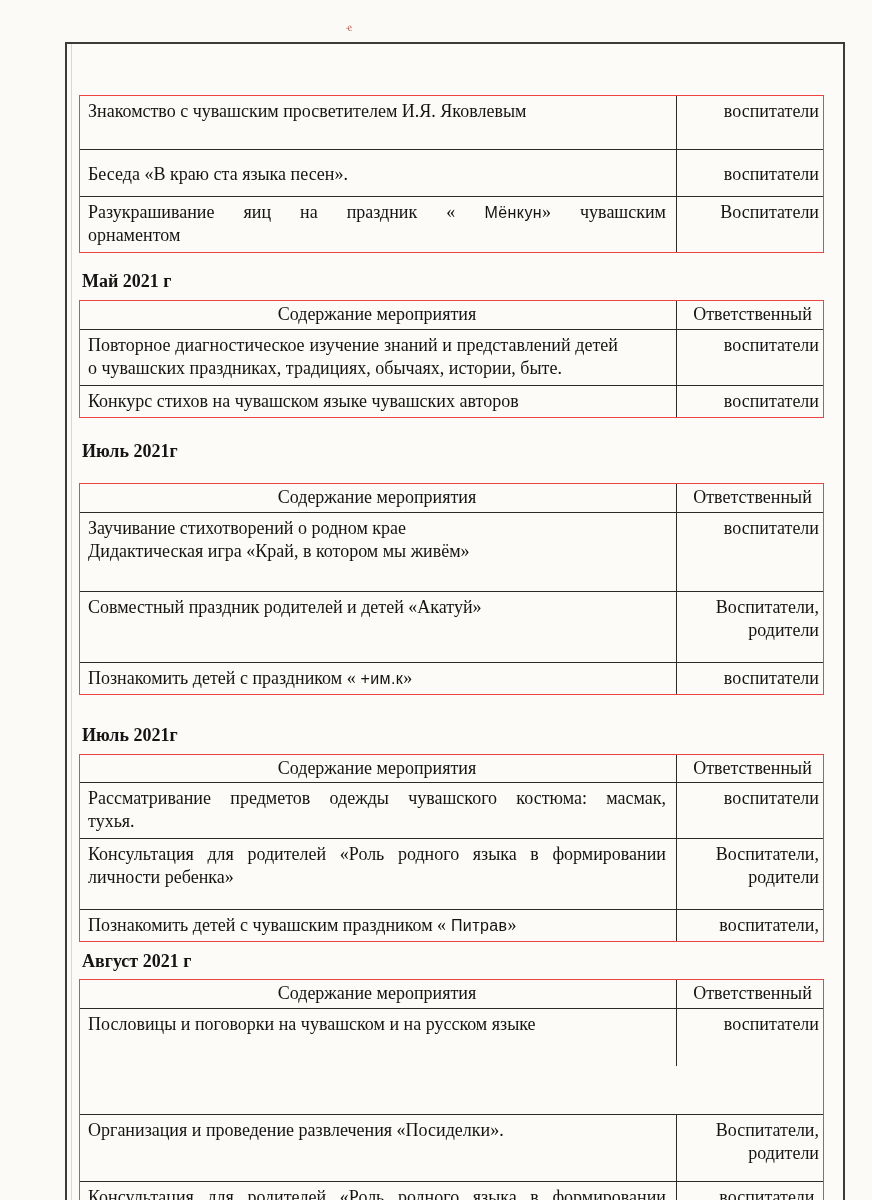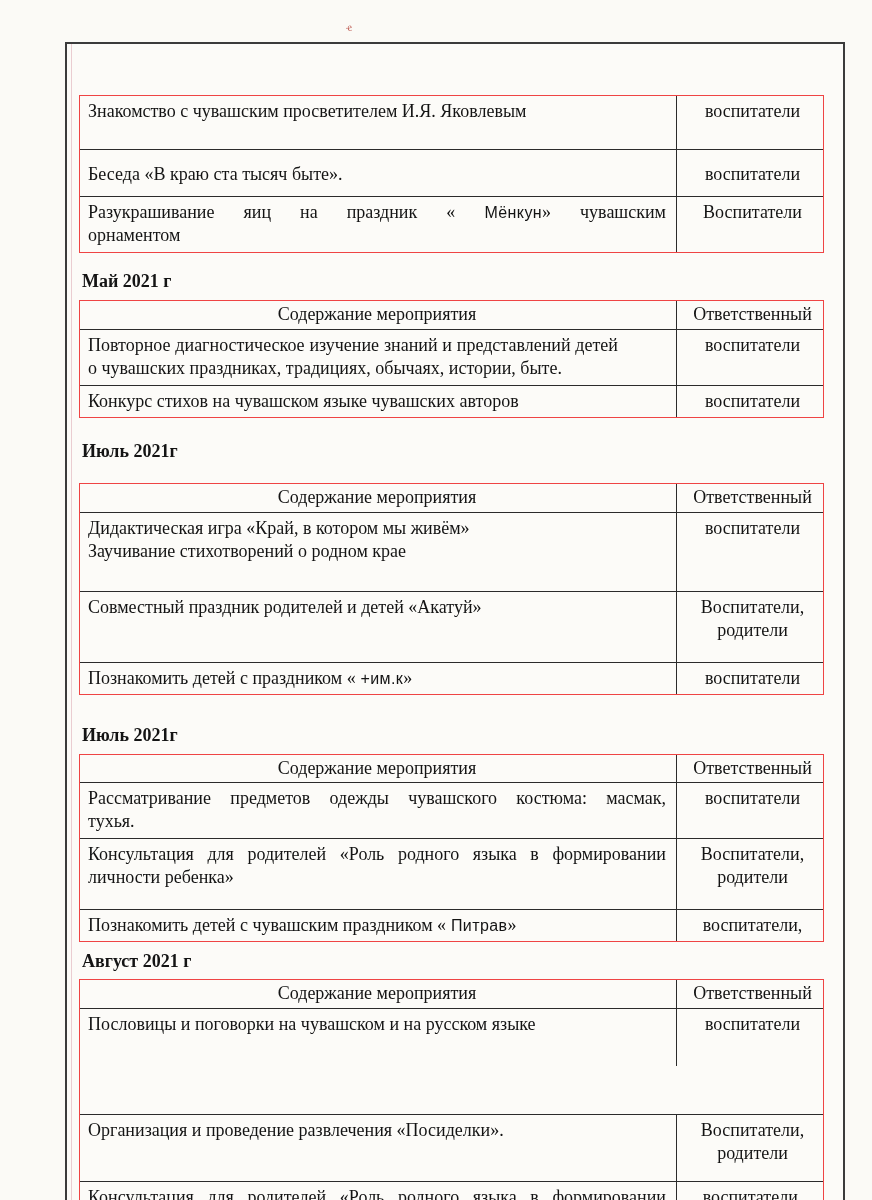--- a/index.html
+++ b/index.html
@@ -63,21 +63,21 @@
   .cell {
     box-sizing: border-box;
   }
   .c-content {
     padding: 4px 10px 4px 8px;
     text-align: justify;
   }
   .c-resp {
     border-left: 1px solid #2b2b2b;
     padding: 4px 4px 4px 9px;
-    text-align: center;
+    text-align: right;
   }
   .t-head .c-content,
   .t-head .c-resp {
     padding-top: 2px;
     padding-bottom: 2px;
     text-align: center;
   }
   .t-head {
     min-height: 24px;
   }
@@ -131,21 +131,21 @@
       <div class="t-row r-a1">
         <div class="cell c-content">
           <span>Знакомство с чувашским просветителем И.Я. Яковлевым</span>
         </div>
         <div class="cell c-resp">
           <div>воспитатели</div>
         </div>
       </div>
       <div class="t-row r-a2 pad-top">
         <div class="cell c-content">
-          <span>Беседа «В краю ста тысяч быте».</span>
+          <span>Беседа «В краю ста языка песен».</span>
         </div>
         <div class="cell c-resp">
           <div>воспитатели</div>
         </div>
       </div>
       <div class="t-row r-a3">
         <div class="cell c-content wide-space">
           <span>Разукрашивание яиц на праздник «</span><span class="sans"> Мёнкун</span><span>» чувашским орнаментом</span>
         </div>
         <div class="cell c-resp">
@@ -179,22 +179,22 @@
     </div>
 
     <div class="month-h h-june">Июль 2021г</div>
     <div class="tbl">
       <div class="t-row t-head">
         <div class="cell c-content">Содержание мероприятия</div>
         <div class="cell c-resp">Ответственный</div>
       </div>
       <div class="t-row r-j1">
         <div class="cell c-content">
+          <div>Заучивание стихотворений о родном крае</div>
           <div>Дидактическая игра «Край, в котором мы живём»</div>
-          <div>Заучивание стихотворений о родном крае</div>
         </div>
         <div class="cell c-resp">
           <div>воспитатели</div>
         </div>
       </div>
       <div class="t-row r-j2">
         <div class="cell c-content">
           <span>Совместный праздник родителей и детей «Акатуй»</span>
         </div>
         <div class="cell c-resp">

